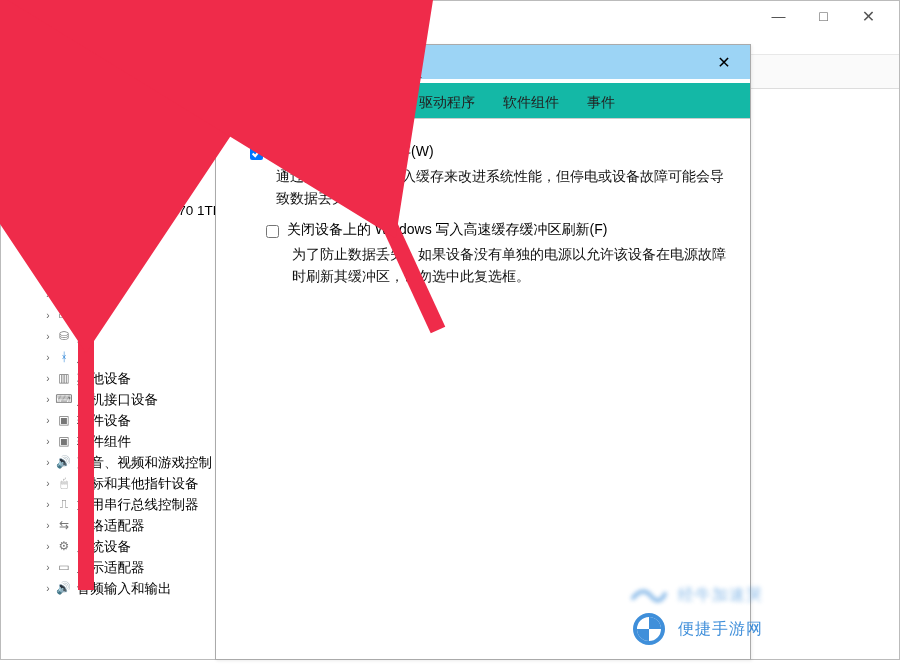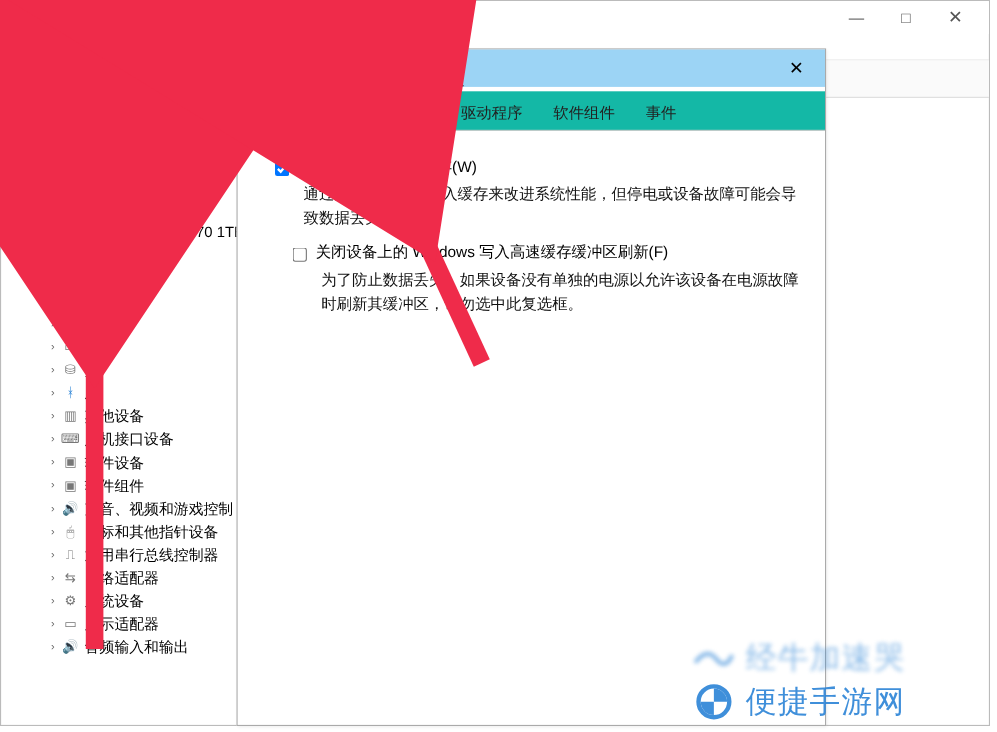--- a/index.html
+++ b/index.html
@@ -47,21 +47,21 @@
   .opt-label { }
   .opt-desc { margin: 4px 0 12px 44px; line-height: 22px; color: #111; }
 
   
   .arrow-svg { position: absolute; left: 0; top: 0; pointer-events: none; }
 
   
   .watermark { position: absolute; right: 8px; bottom: 6px; width: 270px; height: 80px; display:flex; flex-direction:column; align-items:flex-start; gap:2px;}
   .wm-row { display: flex; align-items: center; gap: 8px; opacity: .9;}
   .wm-logo { width: 42px; height: 32px; color:#2b83d6; display:flex; align-items:center; justify-content:center;}
-  .wm-text { font-size: 28px; color: #2b83d6; font-weight: 500; letter-spacing: 1px;}
+  .wm-text { font-size: 16px; color: #2b83d6; font-weight: 500; letter-spacing: 1px;}
   .blur { filter: blur(2px); opacity:.55;}
 </style>
 </head>
 <body>
 
 <div class="main-window">
   <div class="titlebar">
     <span class="tb-icon">
       <svg width="14" height="14" viewBox="0 0 14 14">
           <rect x="1" y="3" width="12" height="8" fill="none" stroke="#777"></rect>

